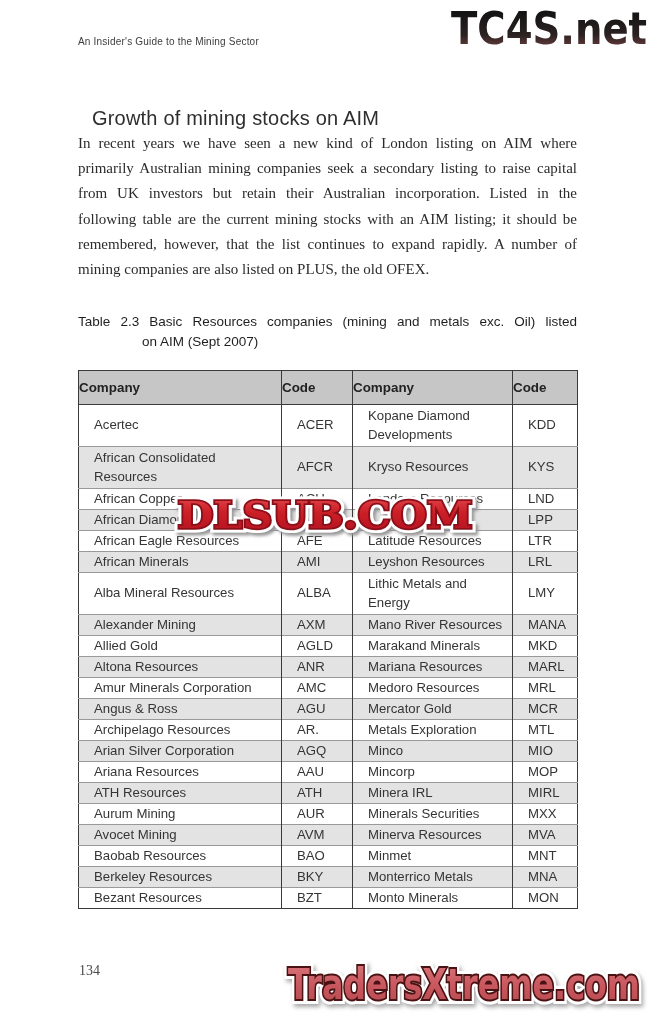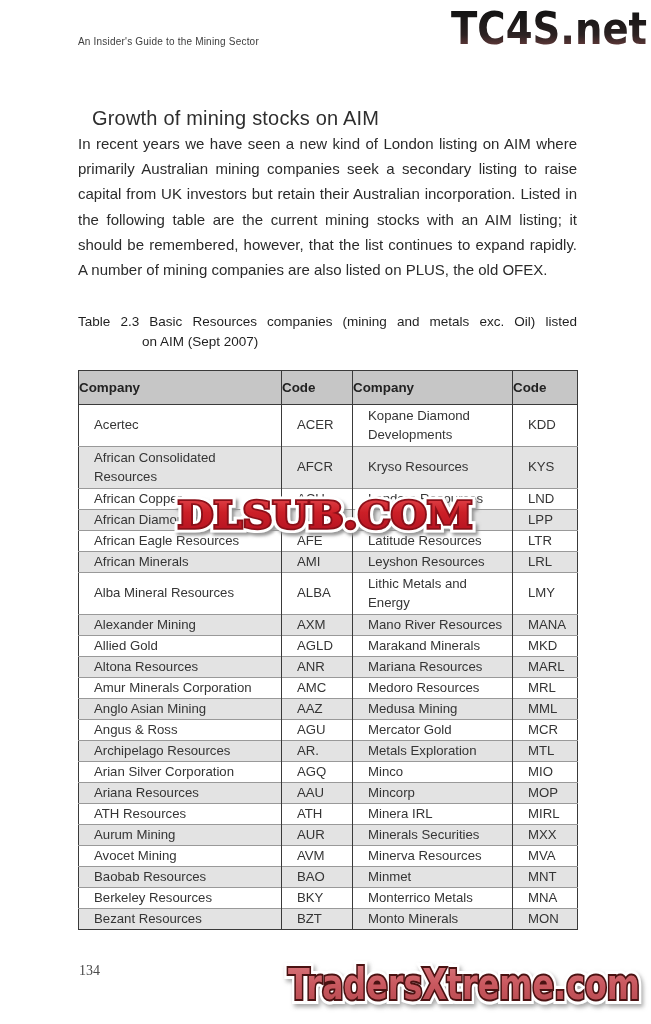--- a/index.html
+++ b/index.html
@@ -10,21 +10,21 @@
   .running-head {
     position:absolute; left:78px; top:36px;
     font-size:10px; color:#3d3d3d; letter-spacing:0.2px;
   }
   .page-title {
     position:absolute; left:77px; top:92px; margin:15px;
     font-size:20px; font-weight:400; color:#2e2e2e; letter-spacing:0.2px;
   }
   .body-paragraph {
     position:absolute; left:78px; top:131px; width:499px; margin:0;
-    font-family:Liberation Sans, sans-serif; font-size:15px; line-height:25.2px;
+    font-family:Liberation Serif, serif; font-size:15px; line-height:25.2px;
     text-align:justify; color:#2b2b2b;
   }
   .table-caption {
     position:absolute; left:78px; top:312px; width:499px;
     font-size:13.5px; font-weight:normal; color:#1f1f1f; line-height:20px;
   }
   .table-caption .cap-line1 { text-align:justify; text-align-last:justify; }
   .table-caption .cap-line2 { padding-left:64px; }
 
   table.aim-table {
@@ -162,26 +162,20 @@
           <td>Mariana Resources</td>
           <td>MARL</td>
         </tr>
         <tr>
           <td>Amur Minerals Corporation</td>
           <td>AMC</td>
           <td>Medoro Resources</td>
           <td>MRL</td>
         </tr>
         <tr>
-          <td>Anglo Asian Mining</td>
-          <td>AAZ</td>
-          <td>Medusa Mining</td>
-          <td>MML</td>
-        </tr>
-        <tr>
           <td>Angus &amp; Ross</td>
           <td>AGU</td>
           <td>Mercator Gold</td>
           <td>MCR</td>
         </tr>
         <tr>
           <td>Archipelago Resources</td>
           <td>AR.</td>
           <td>Metals Exploration</td>
           <td>MTL</td>

